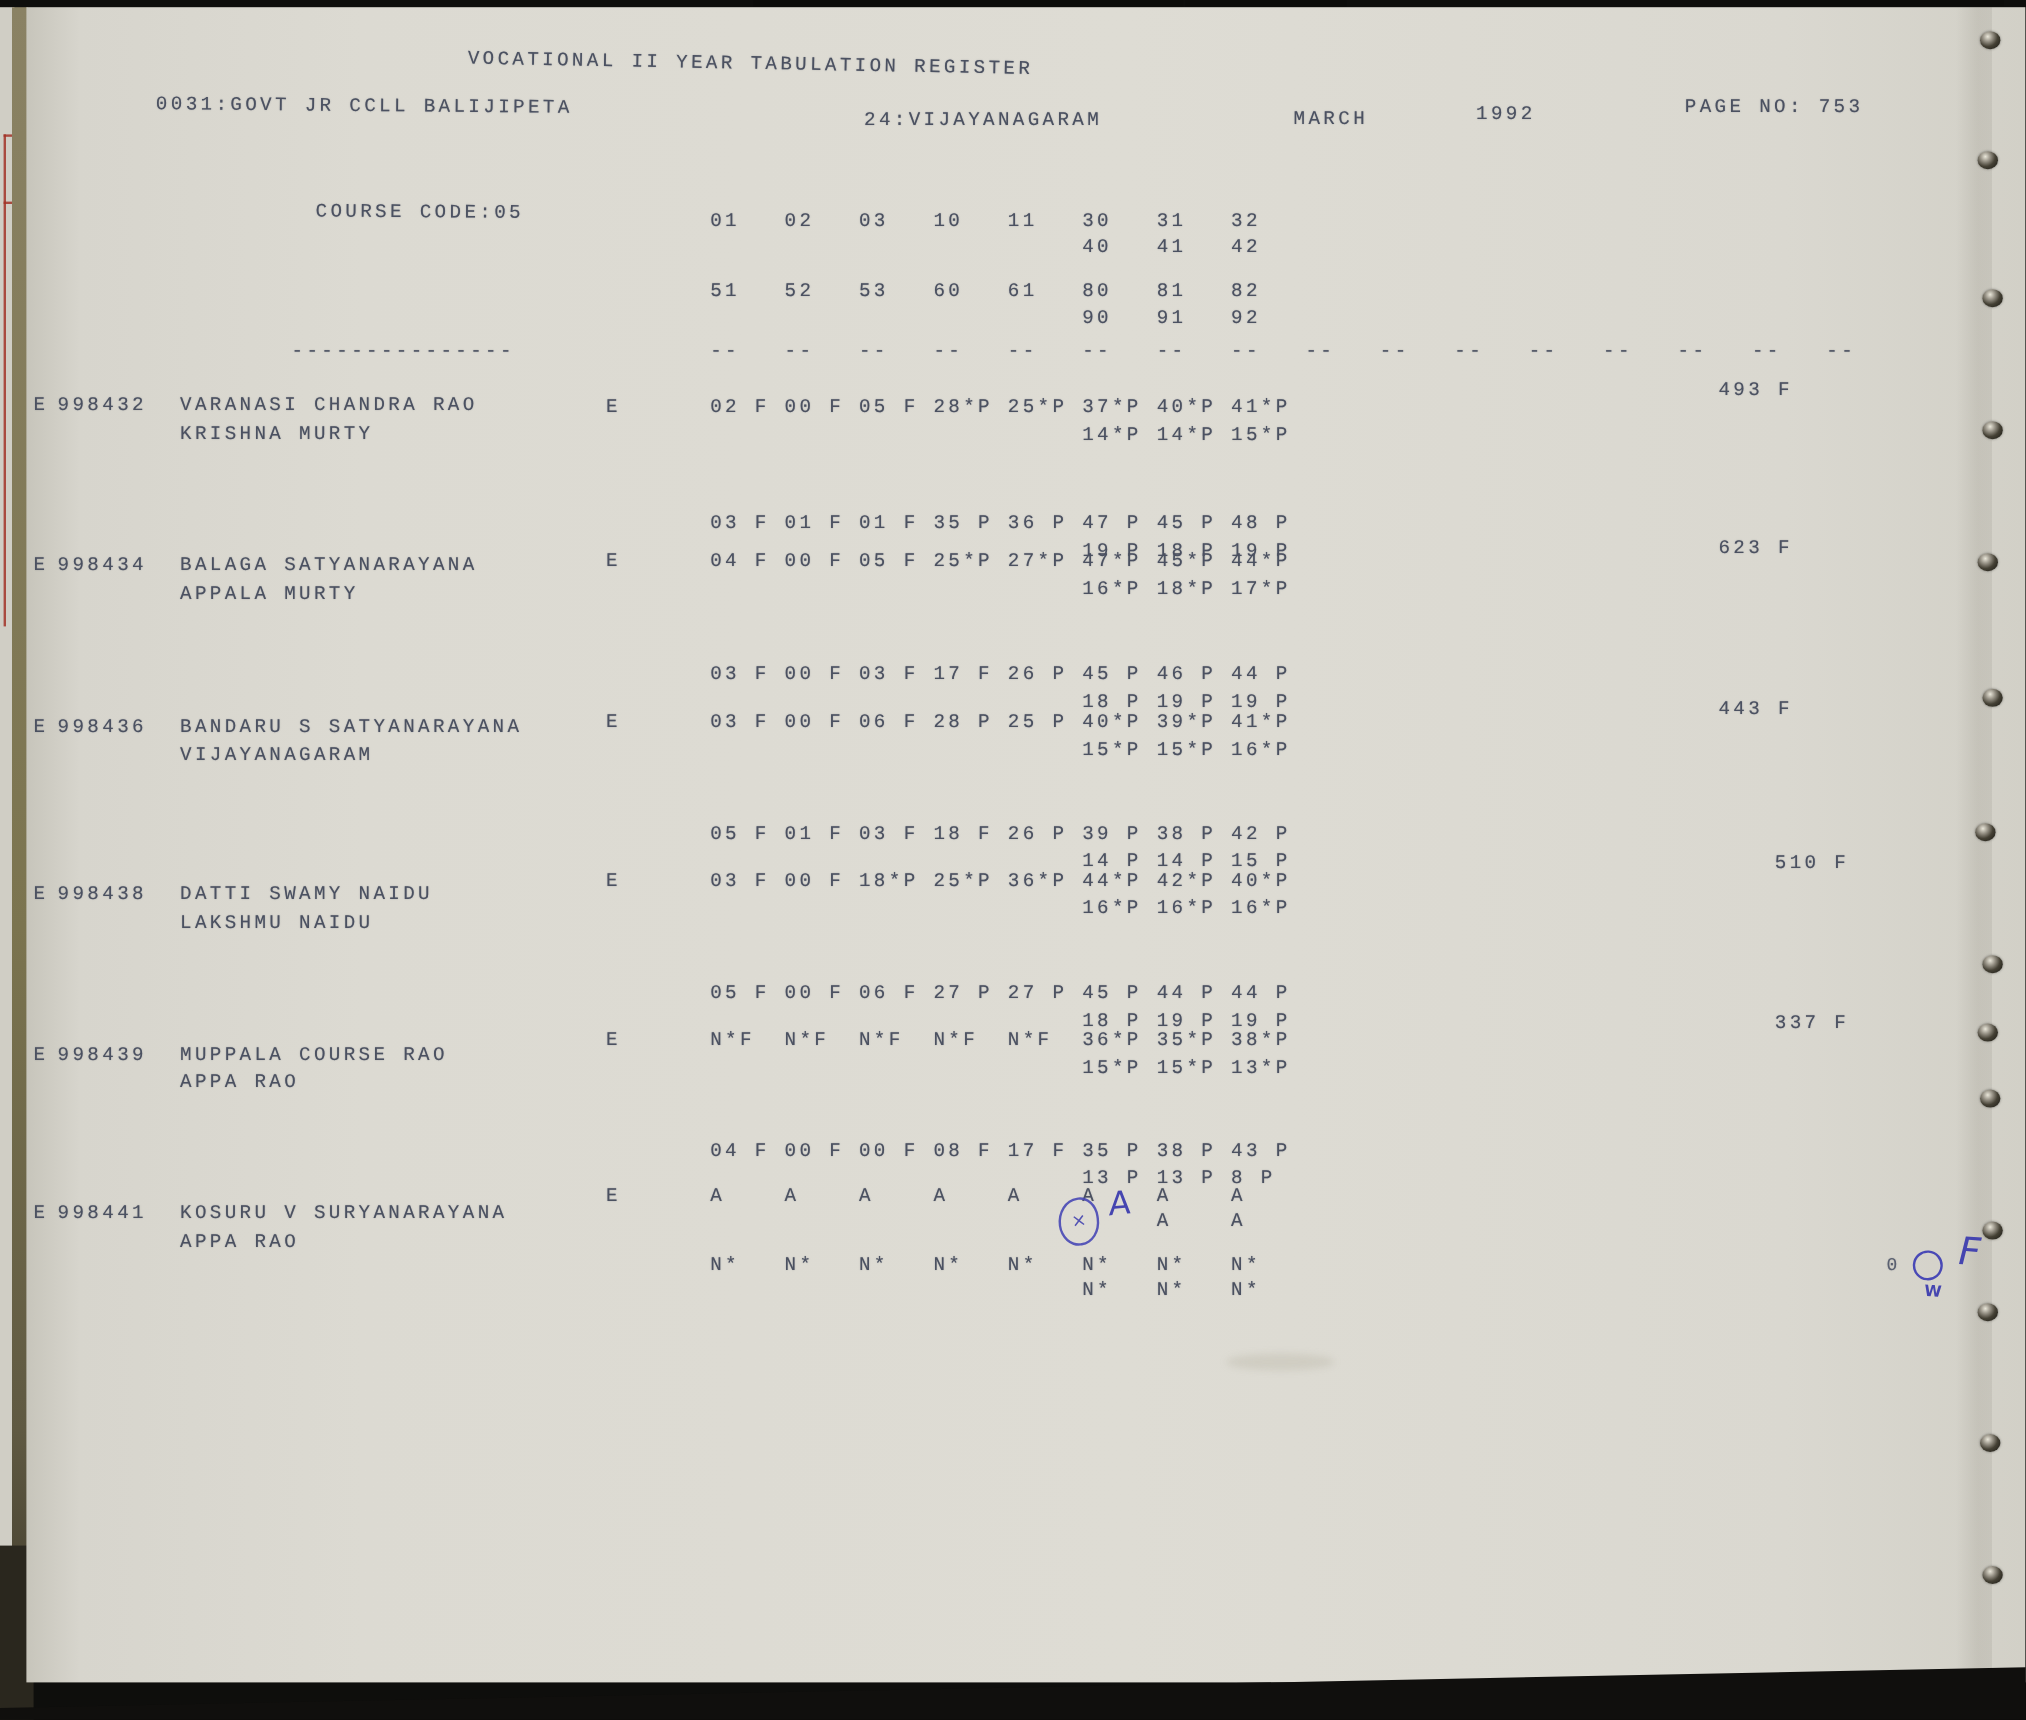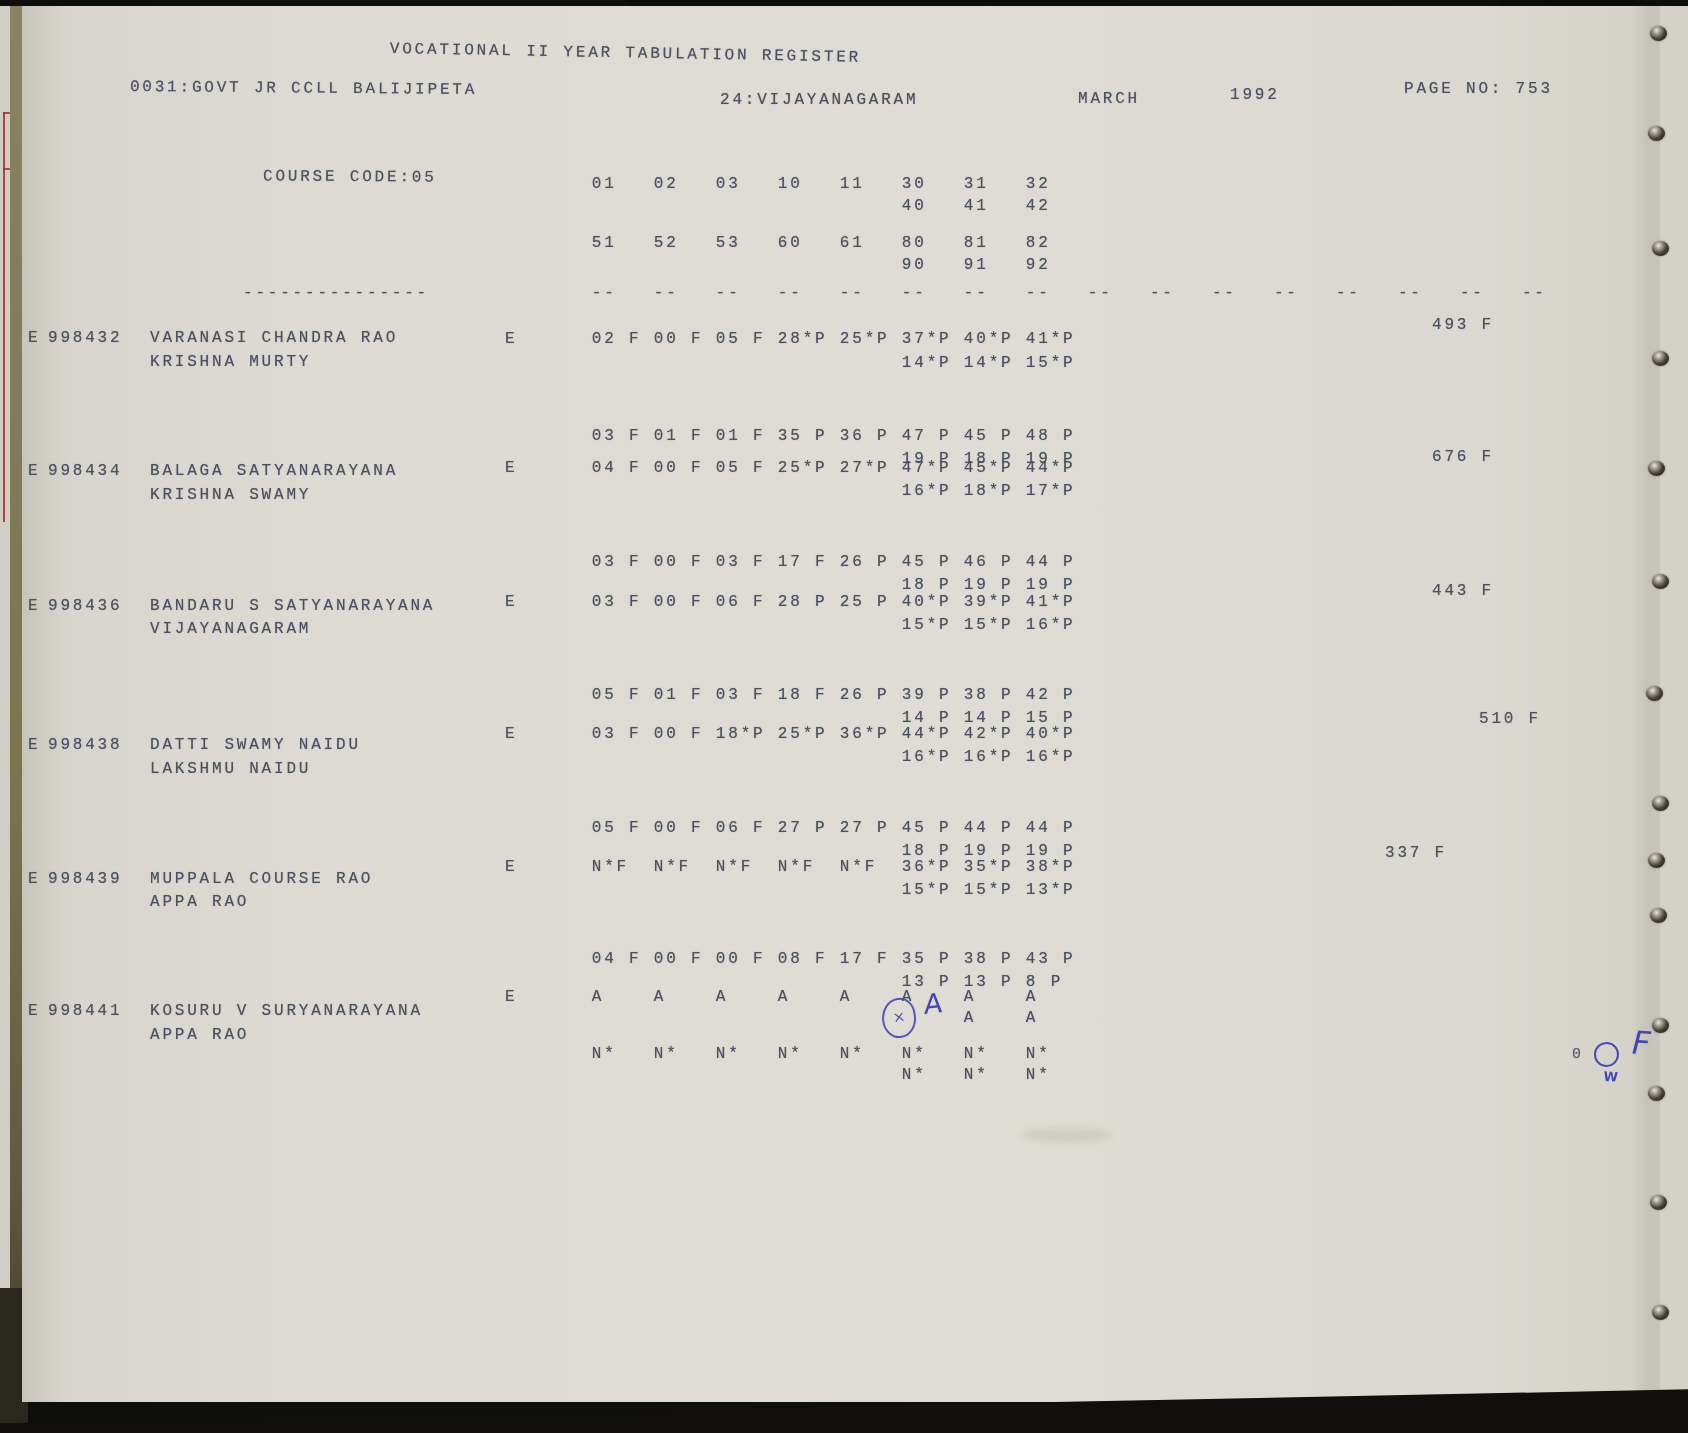--- a/index.html
+++ b/index.html
@@ -80,26 +80,26 @@
 <span class="t" style="left:150px;top:353px">KRISHNA MURTY</span>
 <span class="t" style="left:505px;top:330px">E      02 F 00 F 05 F 28*P 25*P 37*P 40*P 41*P</span>
 <span class="t" style="left:505px;top:354px">                                14*P 14*P 15*P</span>
 <span class="t" style="left:505px;top:427px">       03 F 01 F 01 F 35 P 36 P 47 P 45 P 48 P</span>
 <span class="t" style="left:505px;top:450px">                                19 P 18 P 19 P</span>
 <span class="t" style="left:1432px;top:316px">493 F</span>
 
 <span class="t" style="left:28px;top:462px">E</span>
 <span class="t" style="left:48px;top:462px">998434</span>
 <span class="t" style="left:150px;top:462px">BALAGA SATYANARAYANA</span>
-<span class="t" style="left:150px;top:486px">KRISHNA SWAMY</span>
+<span class="t" style="left:150px;top:486px">APPALA MURTY</span>
 <span class="t" style="left:505px;top:459px">E      04 F 00 F 05 F 25*P 27*P 47*P 45*P 44*P</span>
 <span class="t" style="left:505px;top:482px">                                16*P 18*P 17*P</span>
 <span class="t" style="left:505px;top:553px">       03 F 00 F 03 F 17 F 26 P 45 P 46 P 44 P</span>
 <span class="t" style="left:505px;top:576px">                                18 P 19 P 19 P</span>
-<span class="t" style="left:1432px;top:448px">676 F</span>
+<span class="t" style="left:1432px;top:448px">623 F</span>
 
 <span class="t" style="left:28px;top:597px">E</span>
 <span class="t" style="left:48px;top:597px">998436</span>
 <span class="t" style="left:150px;top:597px">BANDARU S SATYANARAYANA</span>
 <span class="t" style="left:150px;top:620px">VIJAYANAGARAM</span>
 <span class="t" style="left:505px;top:593px">E      03 F 00 F 06 F 28 P 25 P 40*P 39*P 41*P</span>
 <span class="t" style="left:505px;top:616px">                                15*P 15*P 16*P</span>
 <span class="t" style="left:505px;top:686px">       05 F 01 F 03 F 18 F 26 P 39 P 38 P 42 P</span>
 <span class="t" style="left:505px;top:709px">                                14 P 14 P 15 P</span>
 <span class="t" style="left:1432px;top:582px">443 F</span>
@@ -115,21 +115,21 @@
 <span class="t" style="left:1479px;top:710px">510 F</span>
 
 <span class="t" style="left:28px;top:870px">E</span>
 <span class="t" style="left:48px;top:870px">998439</span>
 <span class="t" style="left:150px;top:870px">MUPPALA COURSE RAO</span>
 <span class="t" style="left:150px;top:893px">APPA RAO</span>
 <span class="t" style="left:505px;top:858px">E      N*F  N*F  N*F  N*F  N*F  36*P 35*P 38*P</span>
 <span class="t" style="left:505px;top:881px">                                15*P 15*P 13*P</span>
 <span class="t" style="left:505px;top:950px">       04 F 00 F 00 F 08 F 17 F 35 P 38 P 43 P</span>
 <span class="t" style="left:505px;top:973px">                                13 P 13 P 8 P</span>
-<span class="t" style="left:1385px;top:844px">337 F</span>
+<span class="t" style="left:1479px;top:844px">337 F</span>
 
 <span class="t" style="left:28px;top:1002px">E</span>
 <span class="t" style="left:48px;top:1002px">998441</span>
 <span class="t" style="left:150px;top:1002px">KOSURU V SURYANARAYANA</span>
 <span class="t" style="left:150px;top:1026px">APPA RAO</span>
 <span class="t" style="left:505px;top:988px">E      A    A    A    A    A    A    A    A</span>
 <span class="t" style="left:505px;top:1009px">                                     A    A</span>
 <span class="t" style="left:505px;top:1045px">       N*   N*   N*   N*   N*   N*   N*   N*</span>
 <span class="t" style="left:505px;top:1066px">                                N*   N*   N*</span>
 

